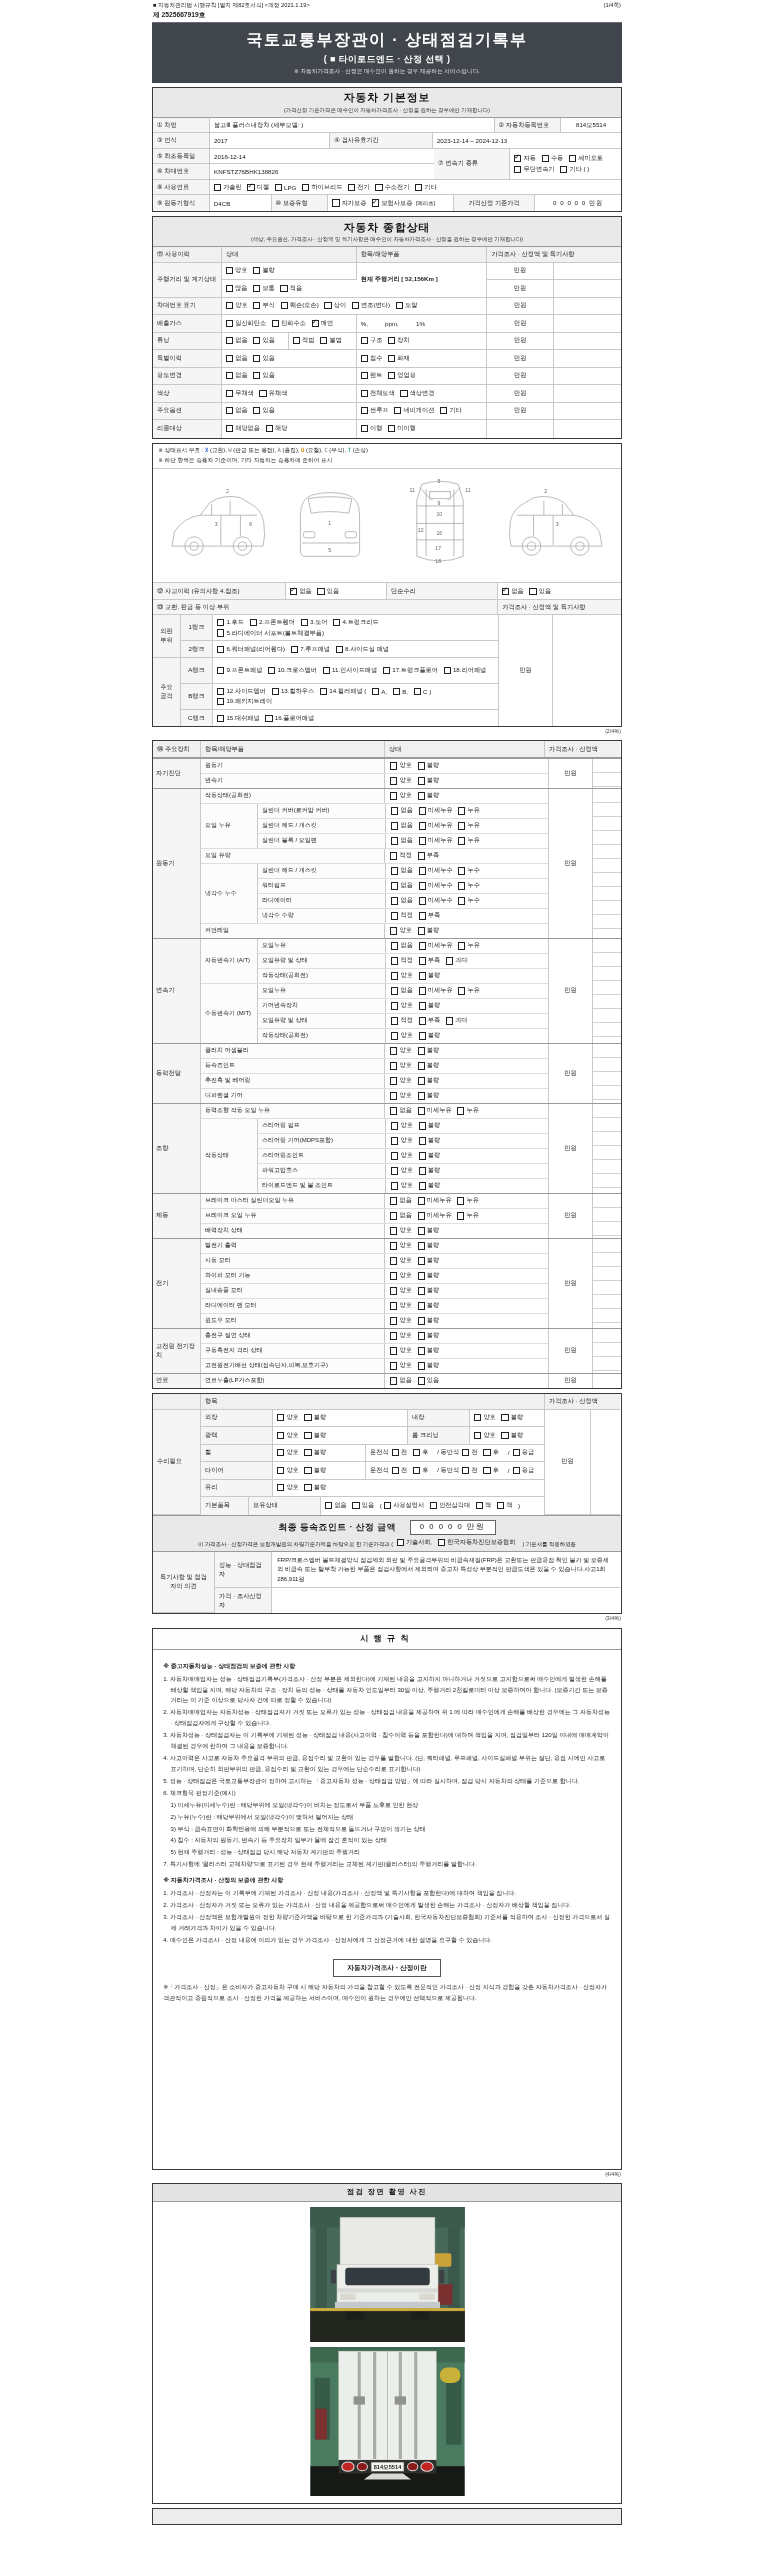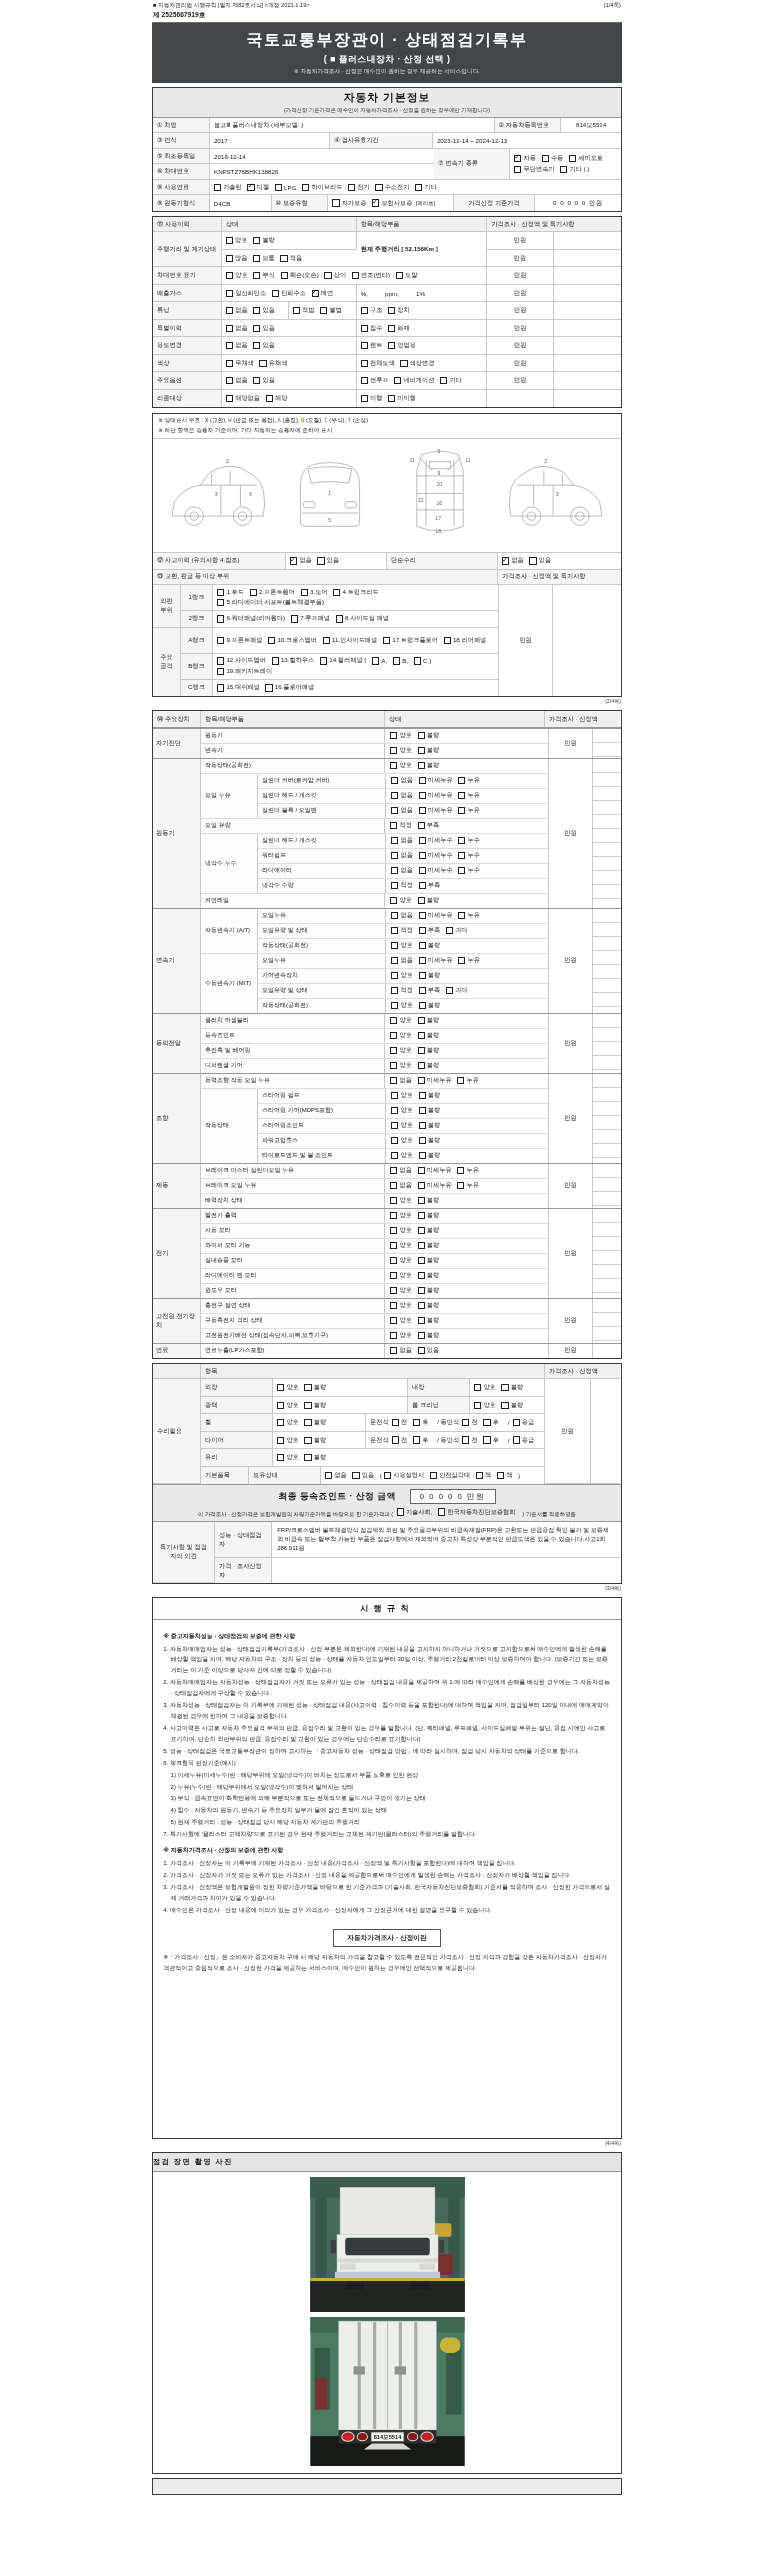--- a/index.html
+++ b/index.html
@@ -67,21 +67,21 @@
 <div class="doc">
 
   <div class="meta">
     <span>■ 자동차관리법 시행규칙 [별지 제82호서식] &lt;개정 2021.1.19&gt;</span>
     <span>(1/4쪽)</span>
   </div>
   <div class="docno">제 2525667919호</div>
 
   <div class="banner">
     <div class="t1">국토교통부장관이 · 상태점검기록부</div>
-    <div class="t2">( ■ 플러스내장차 · 산정 선택 )</div>
+    <div class="t2">( ■ 타이로드엔드 · 산정 선택 )</div>
     <div class="t3">※ 자동차가격조사 · 산정은 매수인이 원하는 경우 제공하는 서비스입니다.</div>
   </div>
 
   <div class="secbox">
     <div class="band">
       <div class="bt">자동차 기본정보</div>
       <div class="bs">(가격산정 기준가격은 매수인이 자동차가격조사 · 산정을 원하는 경우에만 기재합니다)</div>
     </div>
     <div class="r">
       <div class="c lab" style="width:57px">① 차명</div>
@@ -173,20 +173,24 @@
               <span class="ot">보험사보증</span>
             </span></span>
         <span style="font-size:5.4px;margin-left:-2.1px">[메리츠]</span>
       </div>
       <div class="c lab cen" style="width:82px;border-bottom:none">가격산정 기준가격</div>
       <div class="c cen" style="width:86px;border-bottom:none;letter-spacing:1px">0 0 0 0 0 만원</div>
     </div>
   </div>
 
   <div class="secbox">
+    <div class="band">
+      <div class="bt">자동차 종합상태</div>
+      <div class="bs">(색상, 주요옵션, 가격조사 · 산정액 및 특기사항은 매수인이 자동차가격조사 · 산정을 원하는 경우에만 기재합니다)</div>
+    </div>
     <div class="r">
       <div class="c hd" style="width:69px">⑪ 사용이력</div>
       <div class="c hd" style="width:135px">상태</div>
       <div class="c hd" style="width:131px">항목/해당부품</div>
       <div class="c hd" style="width:134px">가격조사 · 산정액 및 특기사항</div>
     </div>
     <div class="r">
       <div class="c lab" style="width:69px;min-height:35px">주행거리 및 계기상태</div>
       <div style="width:135px">
         <div class="c" style="width:135px;min-height:17.5px">
@@ -1611,21 +1615,21 @@
       <p>4. 매수인은 가격조사 · 산정 내용에 이의가 있는 경우 가격조사 · 산정자에게 그 산정근거에 대한 설명을 요구할 수 있습니다.</p>
       <div style="text-align:center;margin:13.4px 0 5.2px 0">
         <span class="nbox">자동차가격조사 · 산정이란</span>
       </div>
       <p style="padding-left:0;text-indent:0">※「가격조사 · 산정」은 소비자가 중고자동차 구매 시 해당 자동차의 가격을 참고할 수 있도록 전문적인 가격조사 · 산정 지식과 경험을 갖춘 자동차가격조사 · 산정자가 객관적이고 중립적으로 조사 · 산정한 가격을 제공하는 서비스이며, 매수인이 원하는 경우에만 선택적으로 제공됩니다.</p>
     </div>
   </div>
   <div class="pagemark">(4/4쪽)</div>
 
   <div class="secbox">
-    <div style="background:#e4e4e4;border-bottom:0.5px solid #9a9a9a;text-align:left;padding:3.6px 0">
+    <div style="background:#e4e4e4;border-bottom:0.5px solid #9a9a9a;text-align:center;padding:3.6px 0">
       <span style="font-size:7.2px;font-weight:bold;letter-spacing:1.5px">점검 장면 촬영 사진</span>
     </div>
     <div class="photoframe">
 
       <svg width="155" height="135" viewBox="0 0 300 262">
         <rect width="300" height="262" fill="#47695a"></rect>
         <rect x="0" y="0" width="300" height="40" fill="#3c5a4d"></rect>
         <rect x="0" y="200" width="300" height="62" fill="#23261f"></rect>
         <rect x="10" y="40" width="22" height="160" fill="#3a584b"></rect>
         <rect x="268" y="40" width="22" height="160" fill="#3a584b"></rect>

